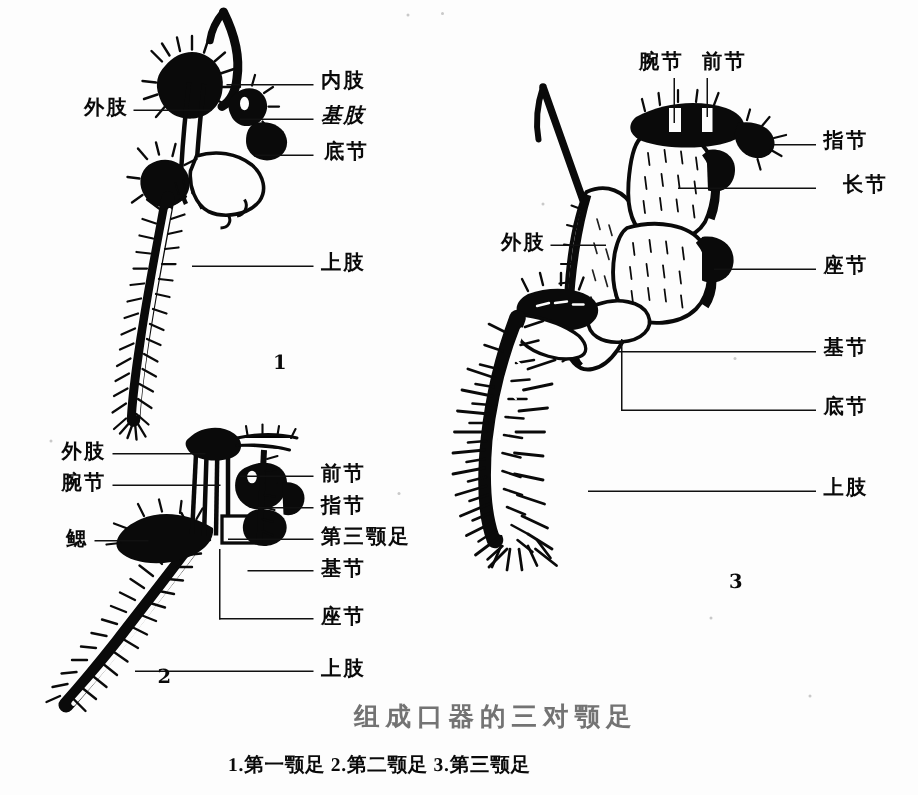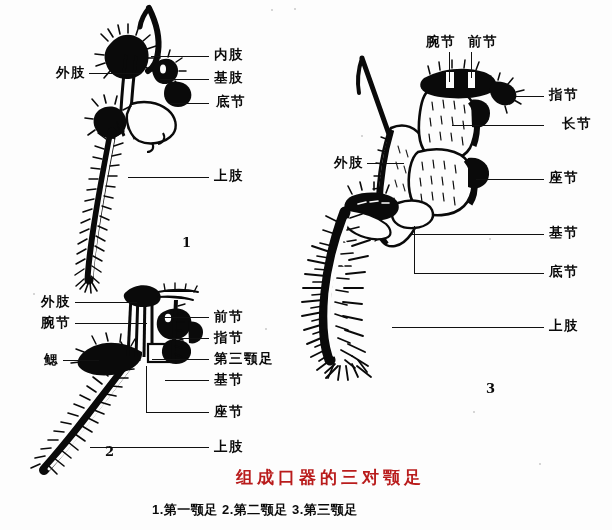--- a/index.html
+++ b/index.html
@@ -33,31 +33,31 @@
     font-weight: 700;
     font-family: "DejaVu Serif", "Liberation Serif", serif;
     color: #0a0a0a;
   }
   .caption-main {
     position: absolute;
     font-size: 17px;
     font-weight: 700;
     letter-spacing: 4px;
     white-space: nowrap;
-    color: #b91c1c;
+    color: #737373;
     font-family: Liberation Sans, sans-serif;
   }
   .caption-sub {
     position: absolute;
     font-size: 13px;
     font-weight: 700;
     letter-spacing: 0.5px;
     white-space: nowrap;
     color: #0a0a0a;
-    font-family: Liberation Sans, sans-serif;
+    font-family: Liberation Serif, serif;
   }
   
   .leader {
     position: absolute;
     height: 0;
     border-top: 1.2px solid #111;
   }
   .leader-v {
     position: absolute;
     width: 0;
@@ -488,21 +488,21 @@
     </g>
   </svg>
 
   <div class="leader" style="left:89px; top:73px; width:52px;"></div>
   <div class="lbl" style="left:56px; top:66px;">外肢</div>
 
   <div class="leader" style="left:151px; top:56px; width:58px;"></div>
   <div class="lbl" style="left:214px; top:48px;text-align:right;">内肢</div>
 
   <div class="leader" style="left:160px; top:79px; width:49px;"></div>
-  <div class="lbl" style="left:214px; top:71px;">基肢</div>
+  <div class="lbl" style="left:214px; top:71px;font-style:italic;">基肢</div>
 
   <div class="leader" style="left:170px; top:103px; width:39px;"></div>
   <div class="lbl" style="left:216px; top:95px;">底节</div>
 
   <div class="leader" style="left:128px; top:177px; width:81px;"></div>
   <div class="lbl" style="left:214px; top:169px;">上肢</div>
 
   <div class="fignum" style="left:182px; top:235px;">1</div>
 
   <div class="leader" style="left:75px; top:302px; width:62px;"></div>

